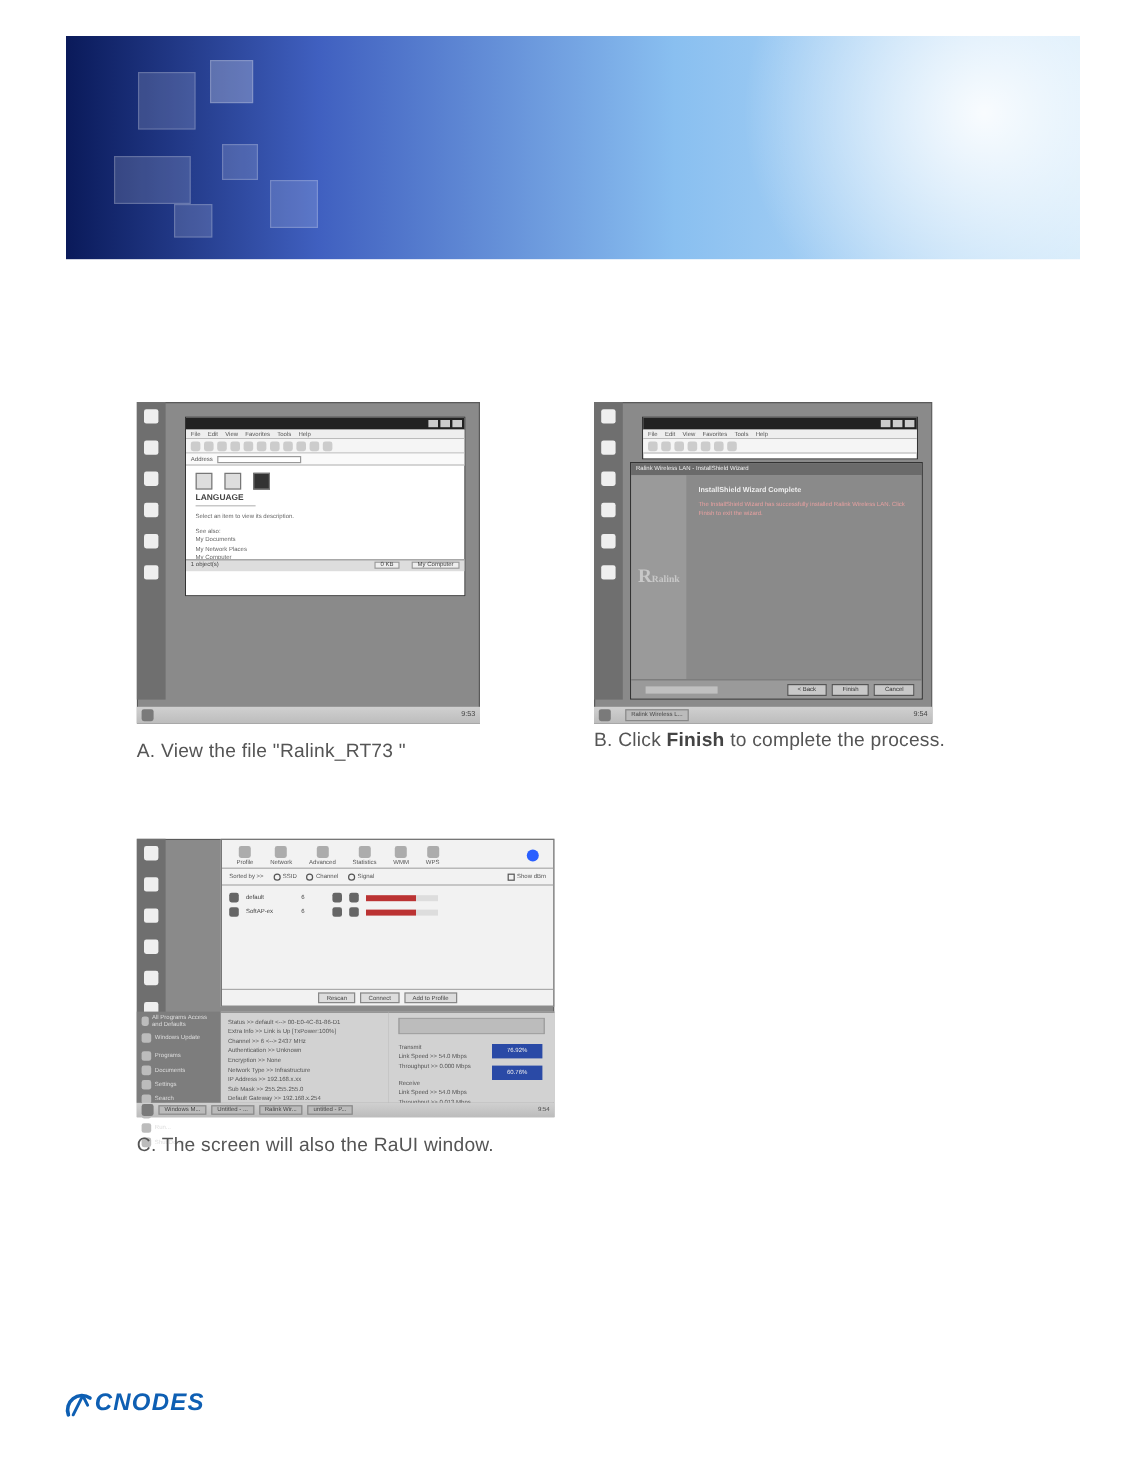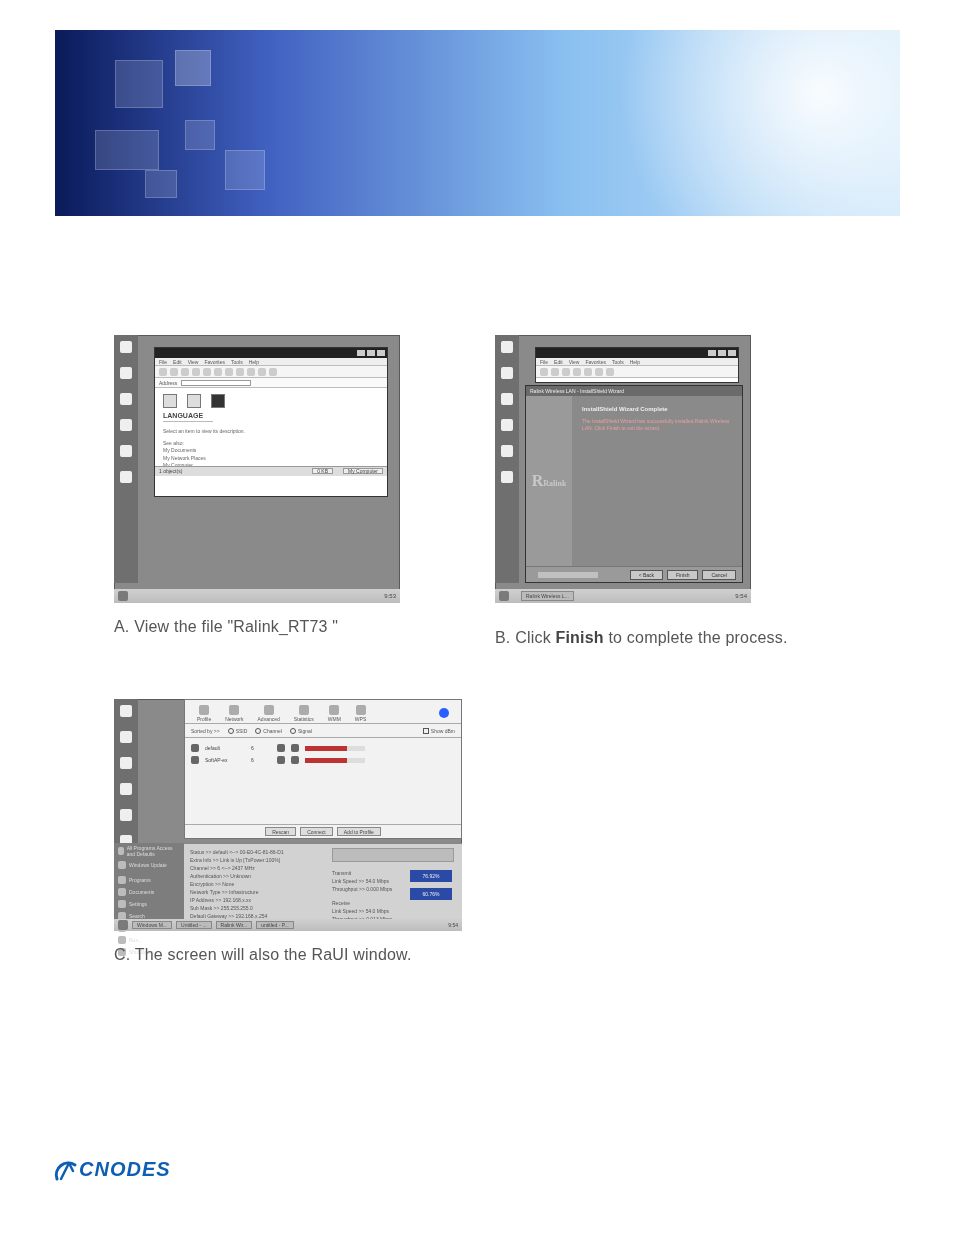--- a/index.html
+++ b/index.html
@@ -24,21 +24,21 @@
   .banner .chip.f { left: 90px;  top: 140px; width: 32px; height: 28px; }
   .banner .glow { position:absolute; right:-80px; top:-40px; width:400px; height:260px; background: radial-gradient(circle at 60% 40%, rgba(255,255,255,0.9), rgba(255,255,255,0) 70%); }
 
   
   .shot {
     position: absolute;
     background: #8a8a8a;
     box-shadow: inset 0 0 0 1px #5a5a5a;
   }
   .shotA { left: 114px; top: 335px; width: 286px; height: 268px; }
-  .shotB { left: 495px; top: 335px; width: 256px; height: 268px; }
+  .shotB { left: 495px; top: 335px; width: 282px; height: 268px; }
   .shotC { left: 114px; top: 699px; width: 348px; height: 232px; }
 
   
   .sidebar {
     position: absolute; left: 0; top: 0; bottom: 20px; width: 24px;
     background: #6f6f6f;
     display: flex; flex-direction: column; align-items: center; gap: 14px;
     padding-top: 6px;
   }
   .sidebar .sicon { width: 12px; height: 12px; background: #efefef; border-radius: 2px; }
@@ -147,21 +147,21 @@
   }
   .shotC .lowerright .linkbox { position:absolute; top:4px; left:8px; right:8px; height:14px; background:#bcbcbc; box-shadow: inset 0 0 0 1px #999;}
   .shotC .lowerright .stats { position:absolute; top:26px; left:8px; right:8px; font-size:5px; color:#555; display:flex; gap:20px;}
   .shotC .lowerright .stats .col { display:flex; flex-direction:column; gap:2px;}
   .shotC .lowerright .bars { position:absolute; right:10px; top:26px; display:flex; flex-direction:column; gap:6px;}
   .shotC .lowerright .bars .bar { width:42px; height:12px; background:#2a4aa6; display:flex; align-items:center; justify-content:center; font-size:5px; color:#eee;}
 
   
   .caption { position:absolute; font-size:16px; color:#555; letter-spacing:0.2px; }
   .captionA { left:114px; top:618px; }
-  .captionB { left:495px; top:629px; }
+  .captionB { left:495px; top:609px; }
   .captionB b { color:#444; }
   .captionC { left:114px; top:946px; }
 
   
   .brand {
     position: absolute; left: 55px; bottom: 54px;
     display: flex; align-items: center; gap: 2px;
     font-style: italic; color:#0e5fb3;
     font-weight: 700;
   }

